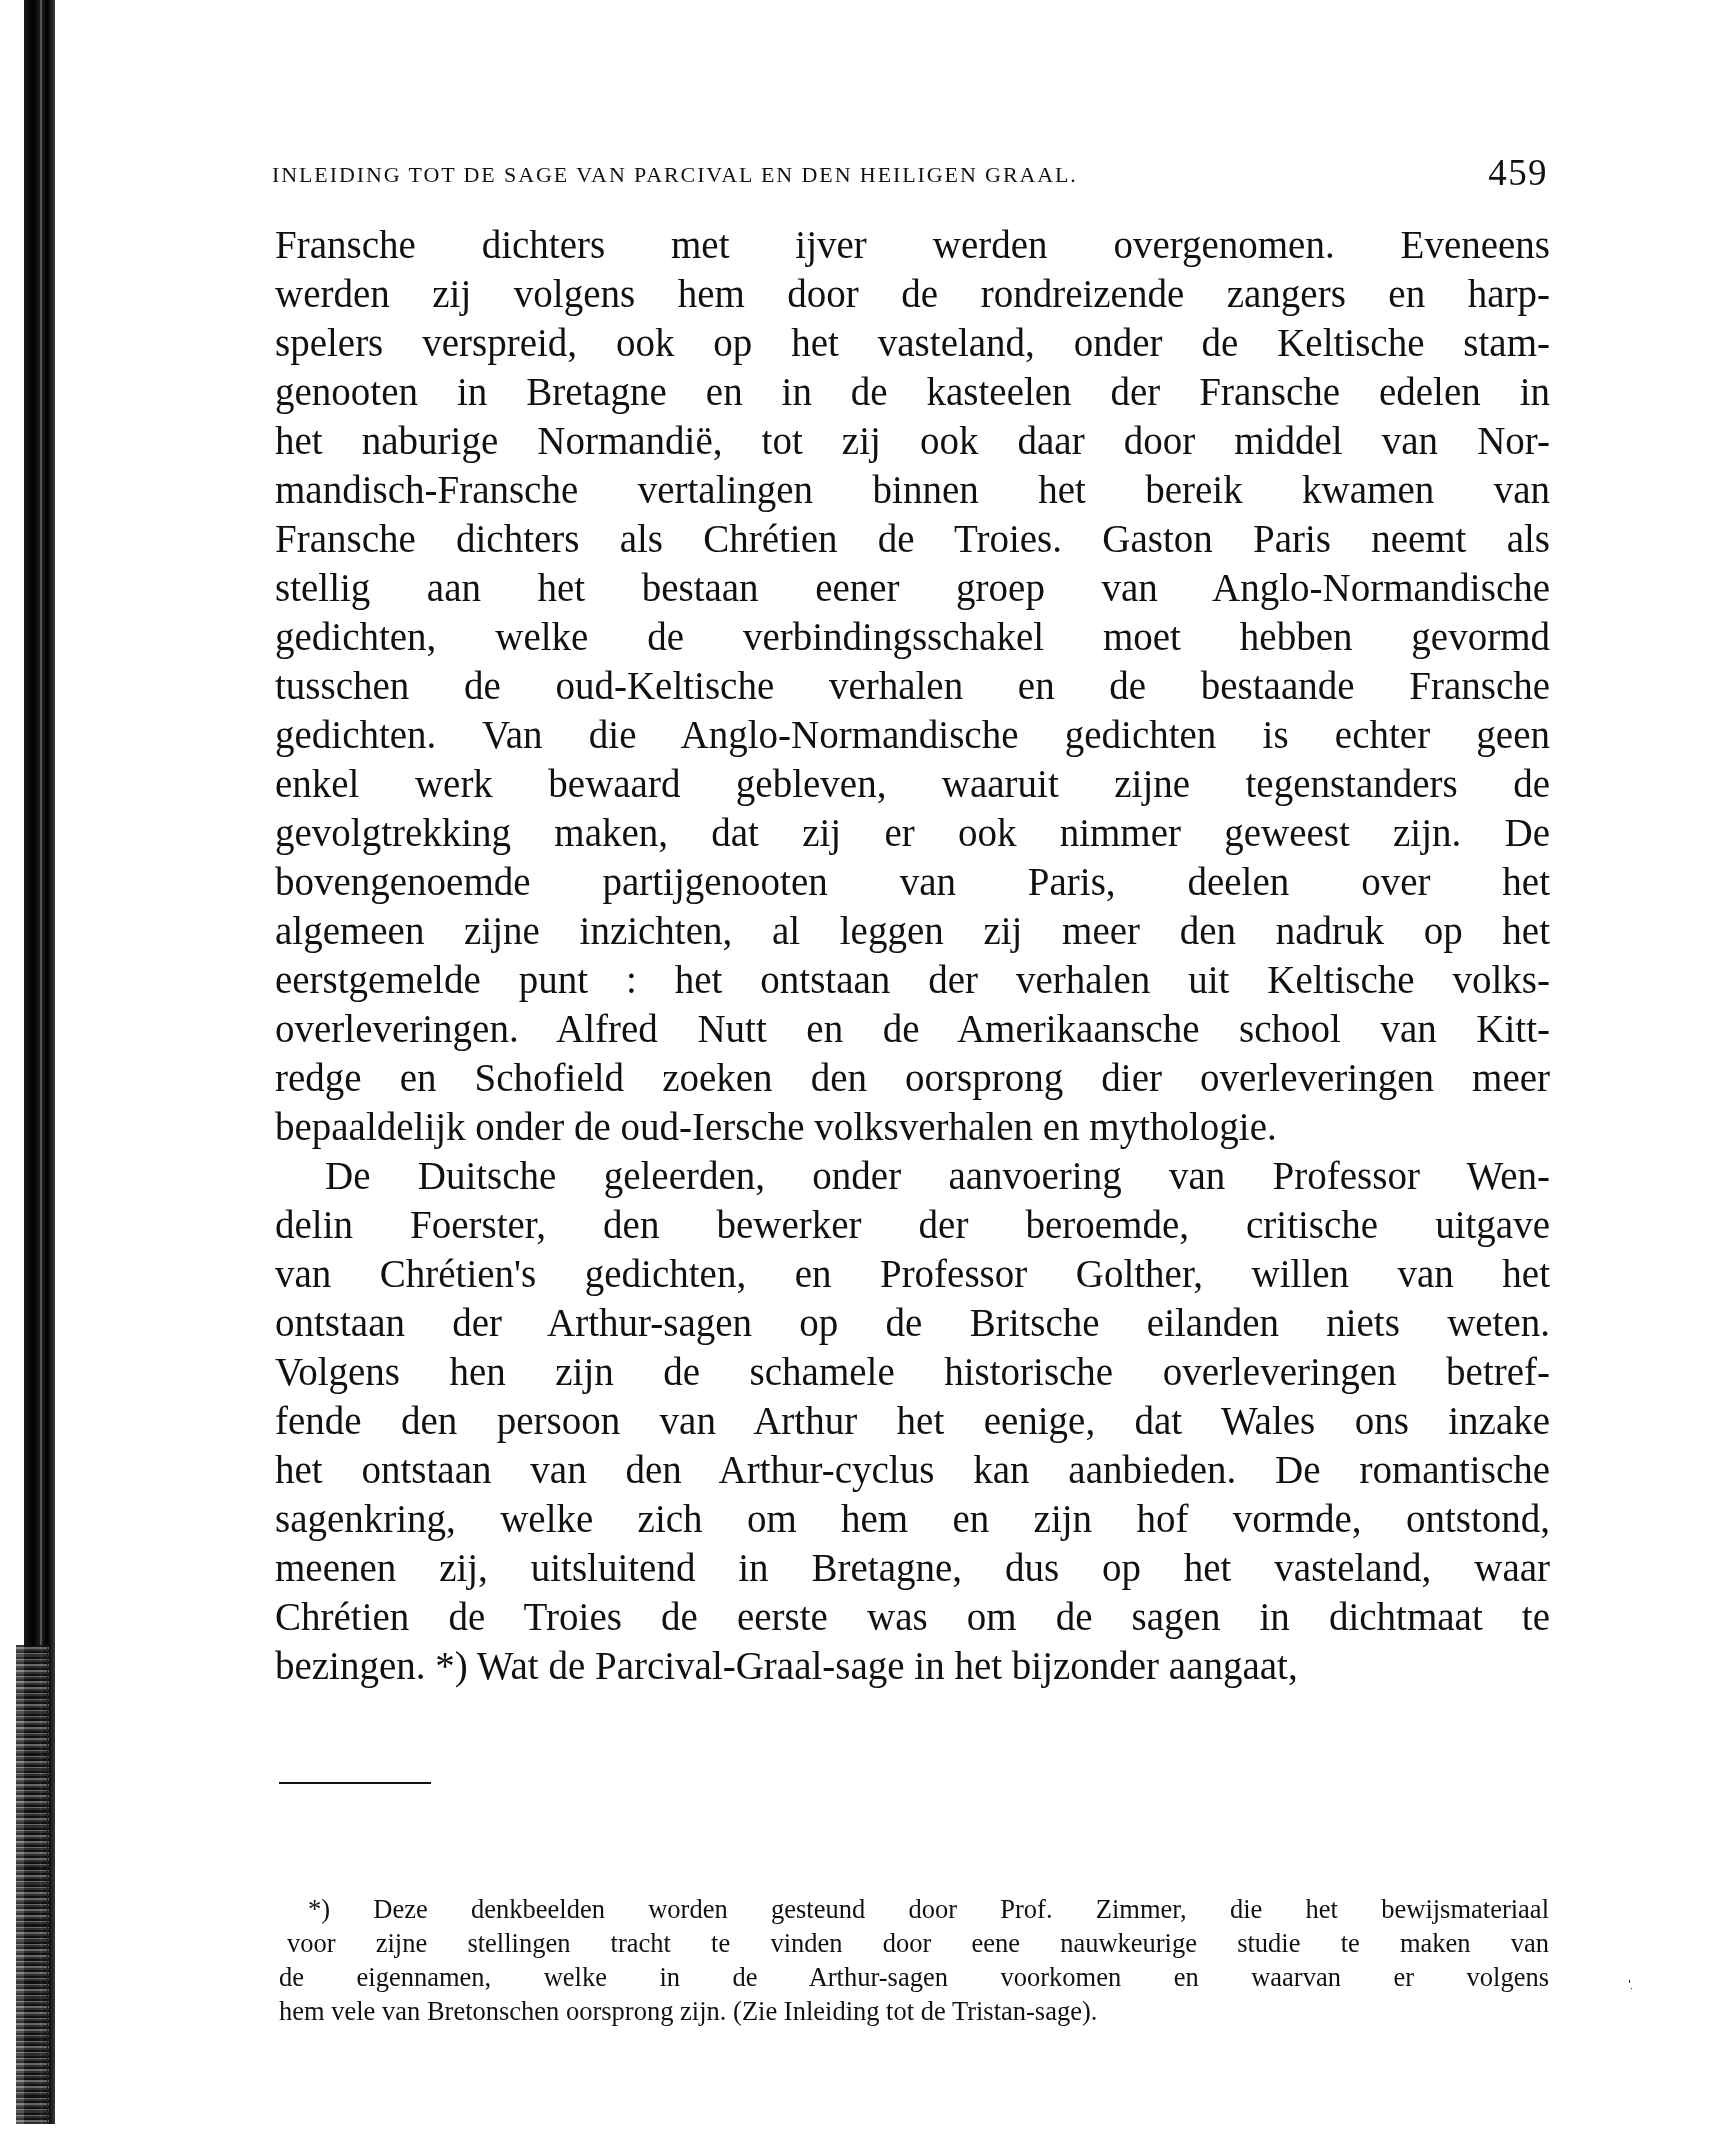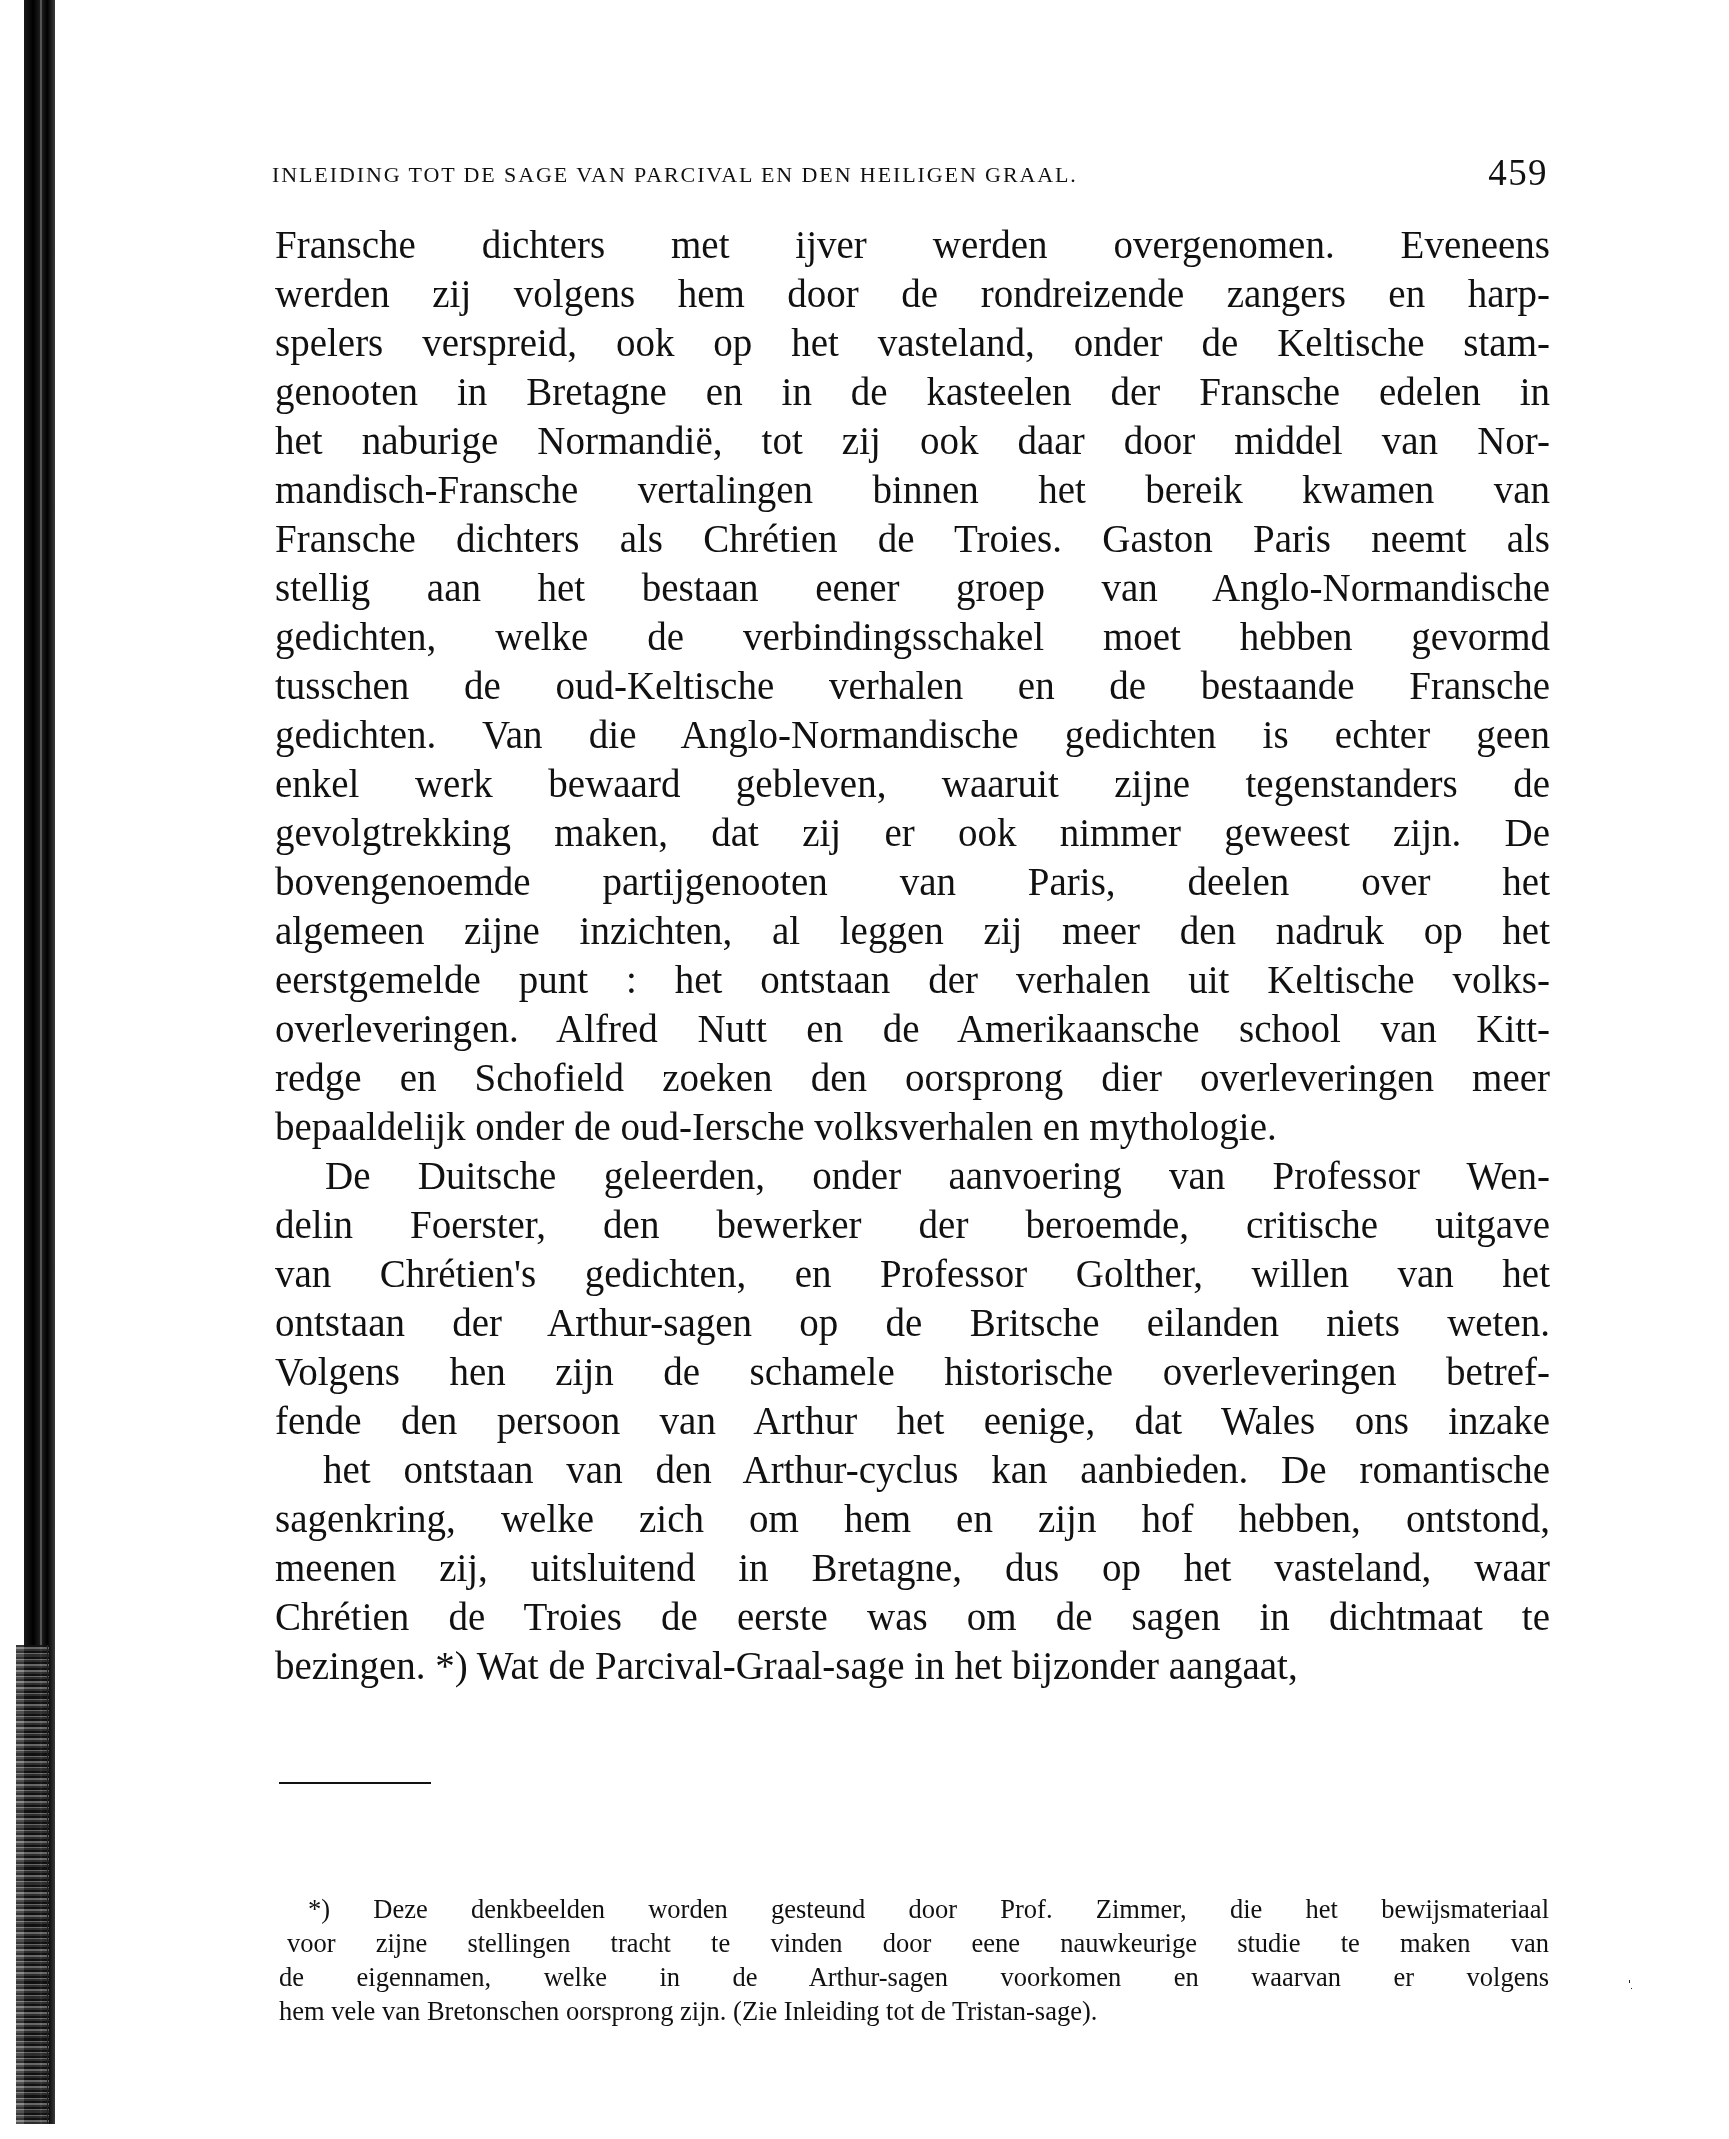--- a/index.html
+++ b/index.html
@@ -97,22 +97,22 @@
       <span class="line" style="white-space: normal; text-align-last: justify;">redge en Schofield zoeken den oorsprong dier overleveringen meer</span>
       <span class="line last">bepaaldelijk onder de oud-Iersche volksverhalen en mythologie.</span>
     </div>
   <div class="para indent" id="para-1">
       <span class="line first" style="white-space: normal; text-align-last: justify;">De Duitsche geleerden, onder aanvoering van Professor Wen-</span>
       <span class="line" style="white-space: normal; text-align-last: justify;">delin Foerster, den bewerker der beroemde, critische uitgave</span>
       <span class="line" style="white-space: normal; text-align-last: justify;">van Chrétien's gedichten, en Professor Golther, willen van het</span>
       <span class="line" style="white-space: normal; text-align-last: justify;">ontstaan der Arthur-sagen op de Britsche eilanden niets weten.</span>
       <span class="line" style="white-space: normal; text-align-last: justify;">Volgens hen zijn de schamele historische overleveringen betref-</span>
       <span class="line" style="white-space: normal; text-align-last: justify;">fende den persoon van Arthur het eenige, dat Wales ons inzake</span>
-      <span class="line" style="white-space: normal; text-align-last: justify; margin-left: 48px;">het ontstaan van den Arthur-cyclus kan aanbieden. De romantische</span>
-      <span class="line" style="white-space: normal; text-align-last: justify;">sagenkring, welke zich om hem en zijn hof hebben, ontstond,</span>
+      <span class="line" style="white-space: normal; text-align-last: justify;">het ontstaan van den Arthur-cyclus kan aanbieden. De romantische</span>
+      <span class="line" style="white-space: normal; text-align-last: justify;">sagenkring, welke zich om hem en zijn hof vormde, ontstond,</span>
       <span class="line" style="white-space: normal; text-align-last: justify;">meenen zij, uitsluitend in Bretagne, dus op het vasteland, waar</span>
       <span class="line" style="white-space: normal; text-align-last: justify;">Chrétien de Troies de eerste was om de sagen in dichtmaat te</span>
       <span class="line last">bezingen. *) Wat de Parcival-Graal-sage in het bijzonder aangaat,</span>
     </div>
 </div>
 
 <div class="footnote-rule"></div>
 <div class="footnote" id="footnote">
     <span class="line first" style="white-space: normal; text-align-last: justify;">*) Deze denkbeelden worden gesteund door Prof. Zimmer, die het bewijsmateriaal</span>
     <span class="line" style="white-space: normal; text-align-last: justify; margin-left: 8px;">voor zijne stellingen tracht te vinden door eene nauwkeurige studie te maken van</span>

